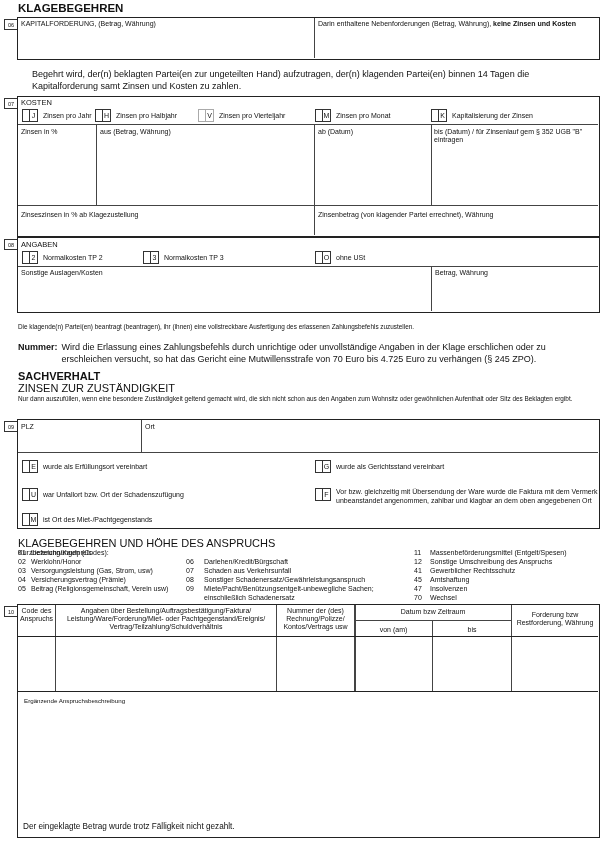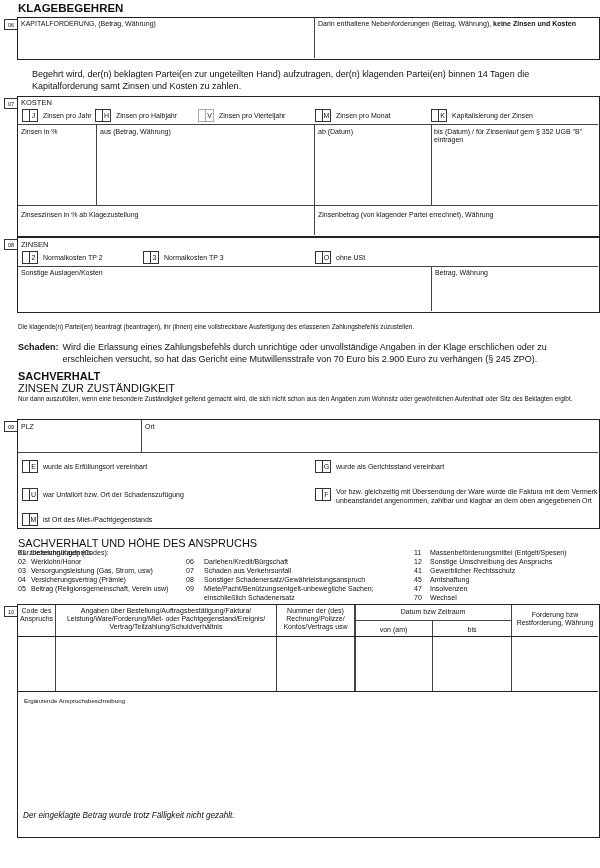--- a/index.html
+++ b/index.html
@@ -75,21 +75,21 @@
   <div class="cell-lbl" style="left:82px;top:31px;">aus (Betrag, Währung)</div>
   <div class="cell-lbl" style="left:300px;top:31px;">ab (Datum)</div>
   <div class="cell-lbl" style="left:416px;top:31px;width:160px;">bis (Datum) / für Zinsenlauf gem § 352 UGB "B" eintragen</div>
   <div class="hline" style="left:0;top:108px;width:580px;"></div>
   <div class="cell-lbl" style="left:3px;top:114px;">Zinseszinsen in % ab Klagezustellung</div>
   <div class="cell-lbl" style="left:300px;top:114px;">Zinsenbetrag (von klagender Partei errechnet), Währung</div>
 </div>
 
 <div class="secnum" style="top:239px;">08</div>
 <div class="box" style="left:17px;top:237px;width:583px;height:76px;">
-  <div class="cell-lbl" style="left:3px;top:3px;font-size:7.5px;">ZINSEN</div>
+  <div class="cell-lbl" style="left:3px;top:3px;font-size:7.5px;">ANGABEN</div>
   <div class="chk" style="left:4px;top:13px;">
     <div class="sq"></div>
       <div class="code">2</div>
       <div class="lbl">Normalkosten TP 2</div>
   </div>
   <div class="chk" style="left:125px;top:13px;">
     <div class="sq"></div>
       <div class="code">3</div>
       <div class="lbl">Normalkosten TP 3</div>
   </div>
@@ -100,22 +100,22 @@
   </div>
   <div class="hline" style="left:0;top:28px;width:580px;"></div>
   <div class="vline" style="left:413px;top:28px;height:45px;"></div>
   <div class="cell-lbl" style="left:3px;top:31px;">Sonstige Auslagen/Kosten</div>
   <div class="cell-lbl" style="left:417px;top:31px;">Betrag, Währung</div>
 </div>
 
 <div class="abs t6" style="left:18px;top:323px;">Die klagende(n) Partei(en) beantragt (beantragen), ihr (ihnen) eine vollstreckbare Ausfertigung des erlassenen Zahlungsbefehls zuzustellen.</div>
 
 <div class="abs t9" style="left:18px;top:341px;width:580px;line-height:12px;display:flex;">
-  <b style="margin-right:4px;white-space:nowrap;">Schaden:</b>
-  <span>Wird die Erlassung eines Zahlungsbefehls durch unrichtige oder unvollständige Angaben in der Klage erschlichen oder zu erschleichen versucht, so hat das Gericht eine Mutwillensstrafe von 70 Euro bis 2.900 Euro zu verhängen (§ 245 ZPO).</span>
+  <b style="margin-right:4px;white-space:nowrap;">Nummer:</b>
+  <span>Wird die Erlassung eines Zahlungsbefehls durch unrichtige oder unvollständige Angaben in der Klage erschlichen oder zu erschleichen versucht, so hat das Gericht eine Mutwillensstrafe von 70 Euro bis 4.725 Euro zu verhängen (§ 245 ZPO).</span>
 </div>
 
 <div class="abs h2b" style="left:18px;top:370px;">SACHVERHALT</div>
 <div class="abs h2" style="left:18px;top:382px;">ZINSEN ZUR ZUSTÄNDIGKEIT</div>
 <div class="abs t6" style="left:18px;top:395px;width:580px;line-height:8px;">Nur dann auszufüllen, wenn eine besondere Zuständigkeit geltend gemacht wird, die sich nicht schon aus den Angaben zum Wohnsitz oder gewöhnlichen Aufenthalt oder Sitz des Beklagten ergibt.</div>
 
 <div class="secnum" style="top:421px;">09</div>
 <div class="box" style="left:17px;top:419px;width:583px;height:110px;">
   <div class="cell-lbl" style="left:3px;top:3px;">PLZ</div>
   <div class="abs" style="left:3px;top:11px;width:118px;height:18px;"></div>
@@ -143,21 +143,21 @@
       <div class="code">F</div>
       <div class="lbl" style="white-space:normal;width:265px;line-height:8.5px;">Vor bzw. gleichzeitig mit Übersendung der Ware wurde die Faktura mit dem Vermerk unbeanstandet angenommen, zahlbar und klagbar an dem oben angegebenen Ort</div>
   </div>
   <div class="chk" style="left:4px;top:93px;">
     <div class="sq"></div>
       <div class="code">M</div>
       <div class="lbl">ist Ort des Miet-/Pachtgegenstands</div>
   </div>
 </div>
 
-<div class="abs h2" style="left:18px;top:537px;">SACHVERHALT UND HÖHE DES ANSPRUCHS</div>
+<div class="abs h2" style="left:18px;top:537px;">KLAGEBEGEHREN UND HÖHE DES ANSPRUCHS</div>
 <div class="abs t7" style="left:18px;top:549px;">Kurzbezeichnungen (Codes):</div>
 <div id="codes-wrap">
     <div>
       <span class="abs t7" style="left: 18px; top: 549px;">01</span>
       <span class="abs t7" style="left: 31px; top: 549px; white-space: nowrap;">Lieferung/Kaufpreis</span>
     </div>
     <div>
       <span class="abs t7" style="left: 18px; top: 558px;">02</span>
       <span class="abs t7" style="left: 31px; top: 558px; white-space: nowrap;">Werklohn/Honor</span>
     </div>
@@ -241,14 +241,14 @@
   <div class="cell-lbl center" style="left:494px;top:6px;width:86px;">Forderung bzw Restforderung, Währung</div>
   <div class="abs" style="left:1px;top:33px;width:35px;height:52px;"></div>
   <div class="abs" style="left:39px;top:33px;width:218px;height:52px;"></div>
   <div class="abs" style="left:260px;top:33px;width:75px;height:52px;"></div>
   <div class="abs" style="left:338px;top:33px;width:75px;height:52px;"></div>
   <div class="abs" style="left:416px;top:33px;width:76px;height:52px;"></div>
   <div class="abs" style="left:495px;top:33px;width:84px;height:52px;"></div>
   <div class="hline" style="left:0;top:86px;width:580px;background:#222;height:1.2px;"></div>
   <div class="cell-lbl t6" style="left:6px;top:92px;font-size:6.2px;">Ergänzende Anspruchsbeschreibung</div>
   <div class="abs" style="left:6px;top:102px;width:570px;height:100px;"></div>
-  <div class="abs t8" style="left:5px;top:206px;font-style:italic;">Der eingeklagte Betrag wurde trotz Fälligkeit nicht gezahlt.</div>
+  <div class="abs t8" style="left:5px;top:217px;">Der eingeklagte Betrag wurde trotz Fälligkeit nicht gezahlt.</div>
 </div>
 
 </body></html>

